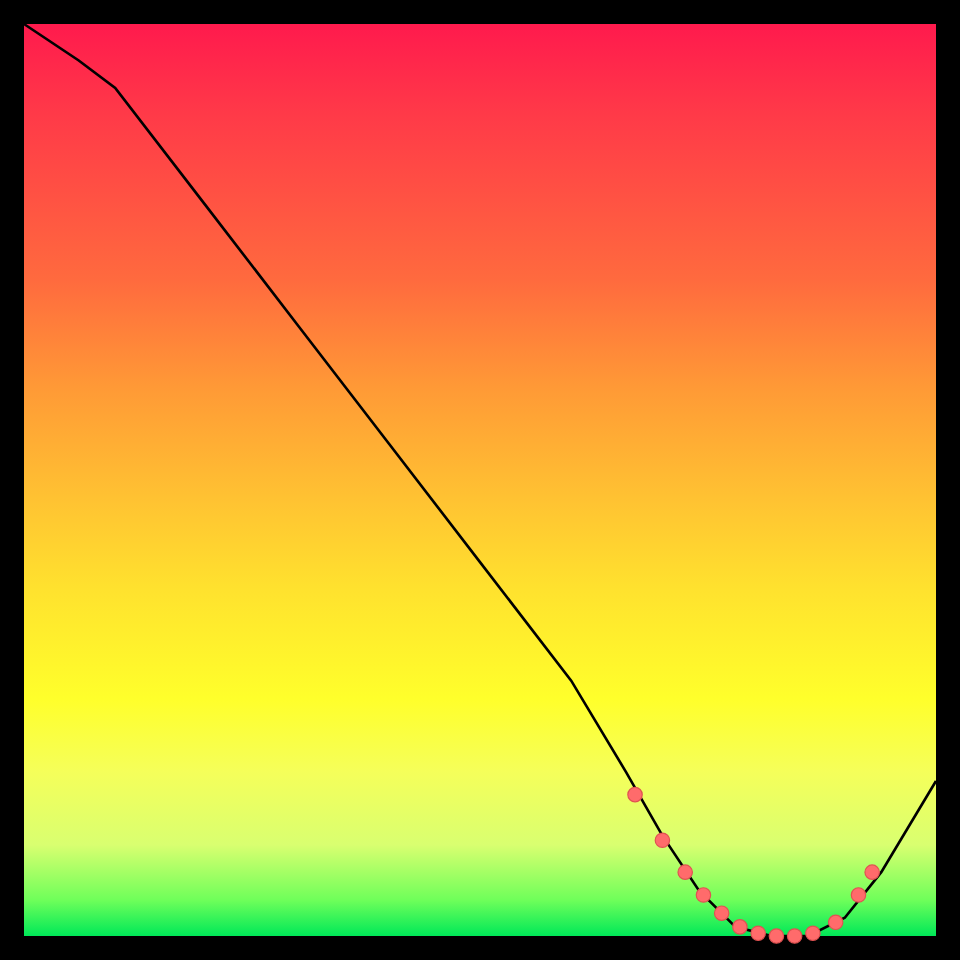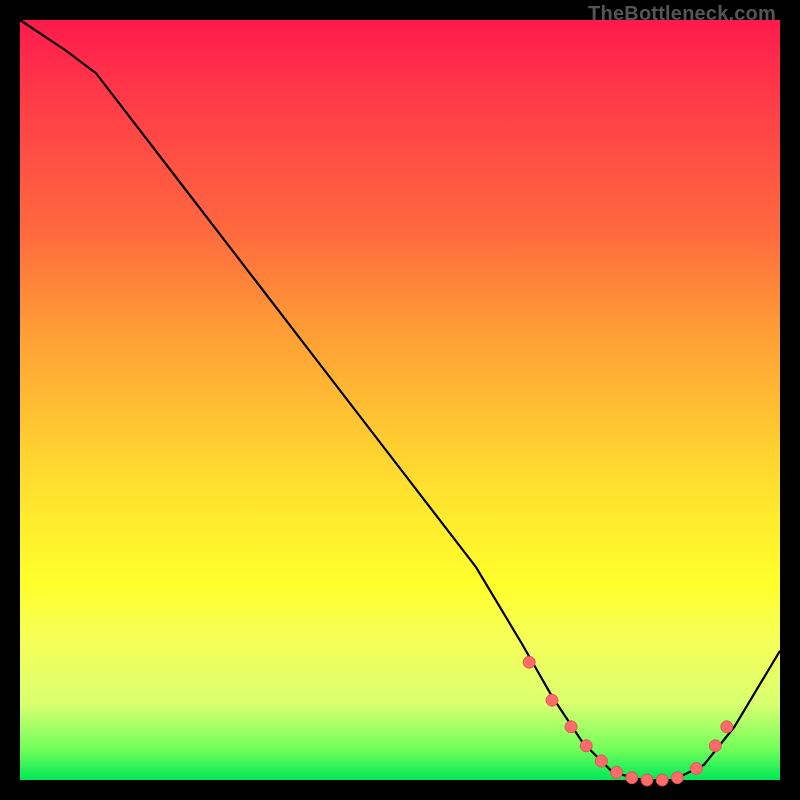--- a/index.html
+++ b/index.html
@@ -75,14 +75,13 @@
           <circle cx="611.8" cy="757.7" r="6" fill="#ff6b6b" stroke="#e05252" stroke-width="1"></circle>
           <circle cx="627.0" cy="760.0" r="6" fill="#ff6b6b" stroke="#e05252" stroke-width="1"></circle>
           <circle cx="642.2" cy="760.0" r="6" fill="#ff6b6b" stroke="#e05252" stroke-width="1"></circle>
           <circle cx="657.4" cy="757.7" r="6" fill="#ff6b6b" stroke="#e05252" stroke-width="1"></circle>
           <circle cx="676.4" cy="748.6" r="6" fill="#ff6b6b" stroke="#e05252" stroke-width="1"></circle>
           <circle cx="695.4" cy="725.8" r="6" fill="#ff6b6b" stroke="#e05252" stroke-width="1"></circle>
           <circle cx="706.8" cy="706.8" r="6" fill="#ff6b6b" stroke="#e05252" stroke-width="1"></circle>
         </g>
     </svg>
   </div>
-  <div class="watermark">TheBottleneck.com</div>
 </div>
 
 </body></html>

